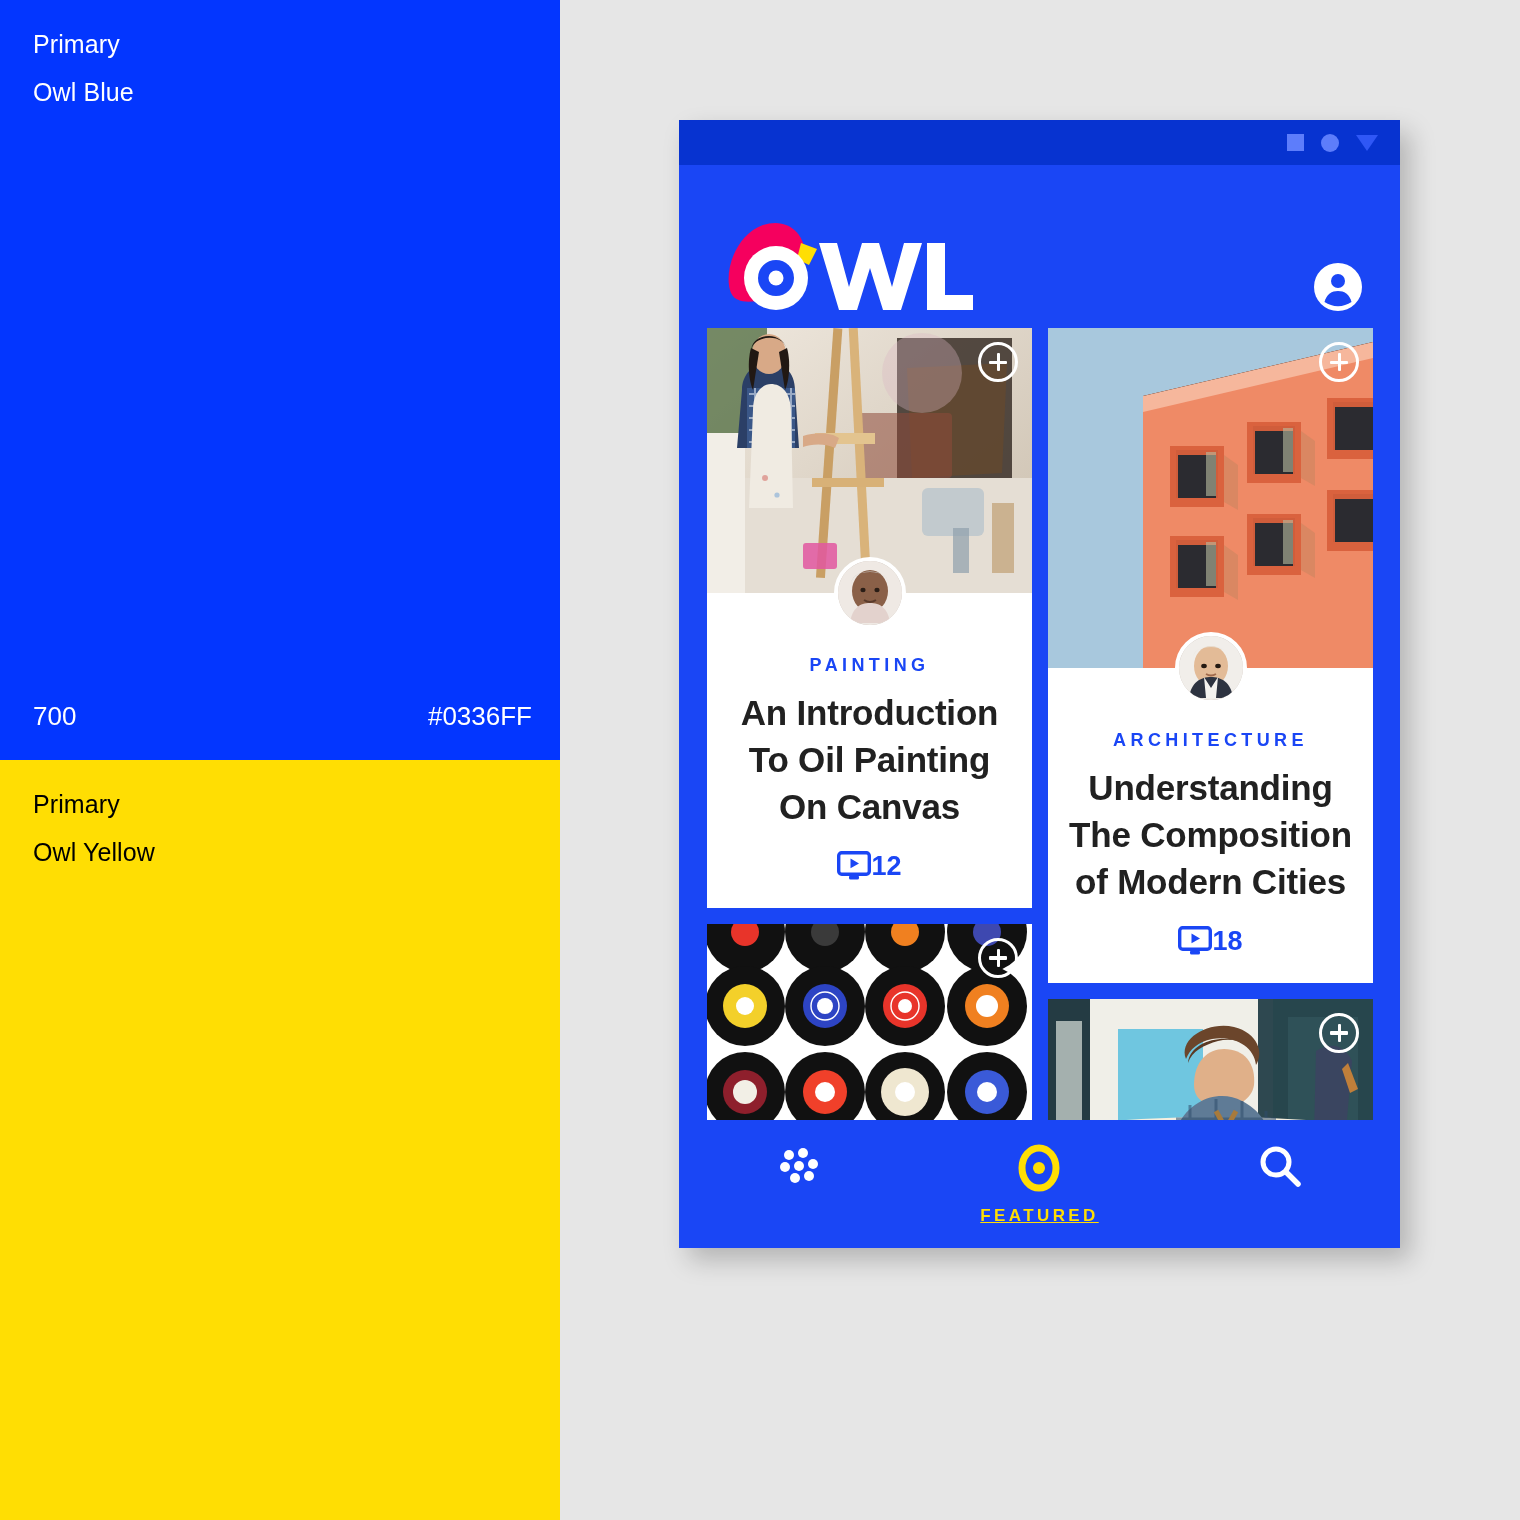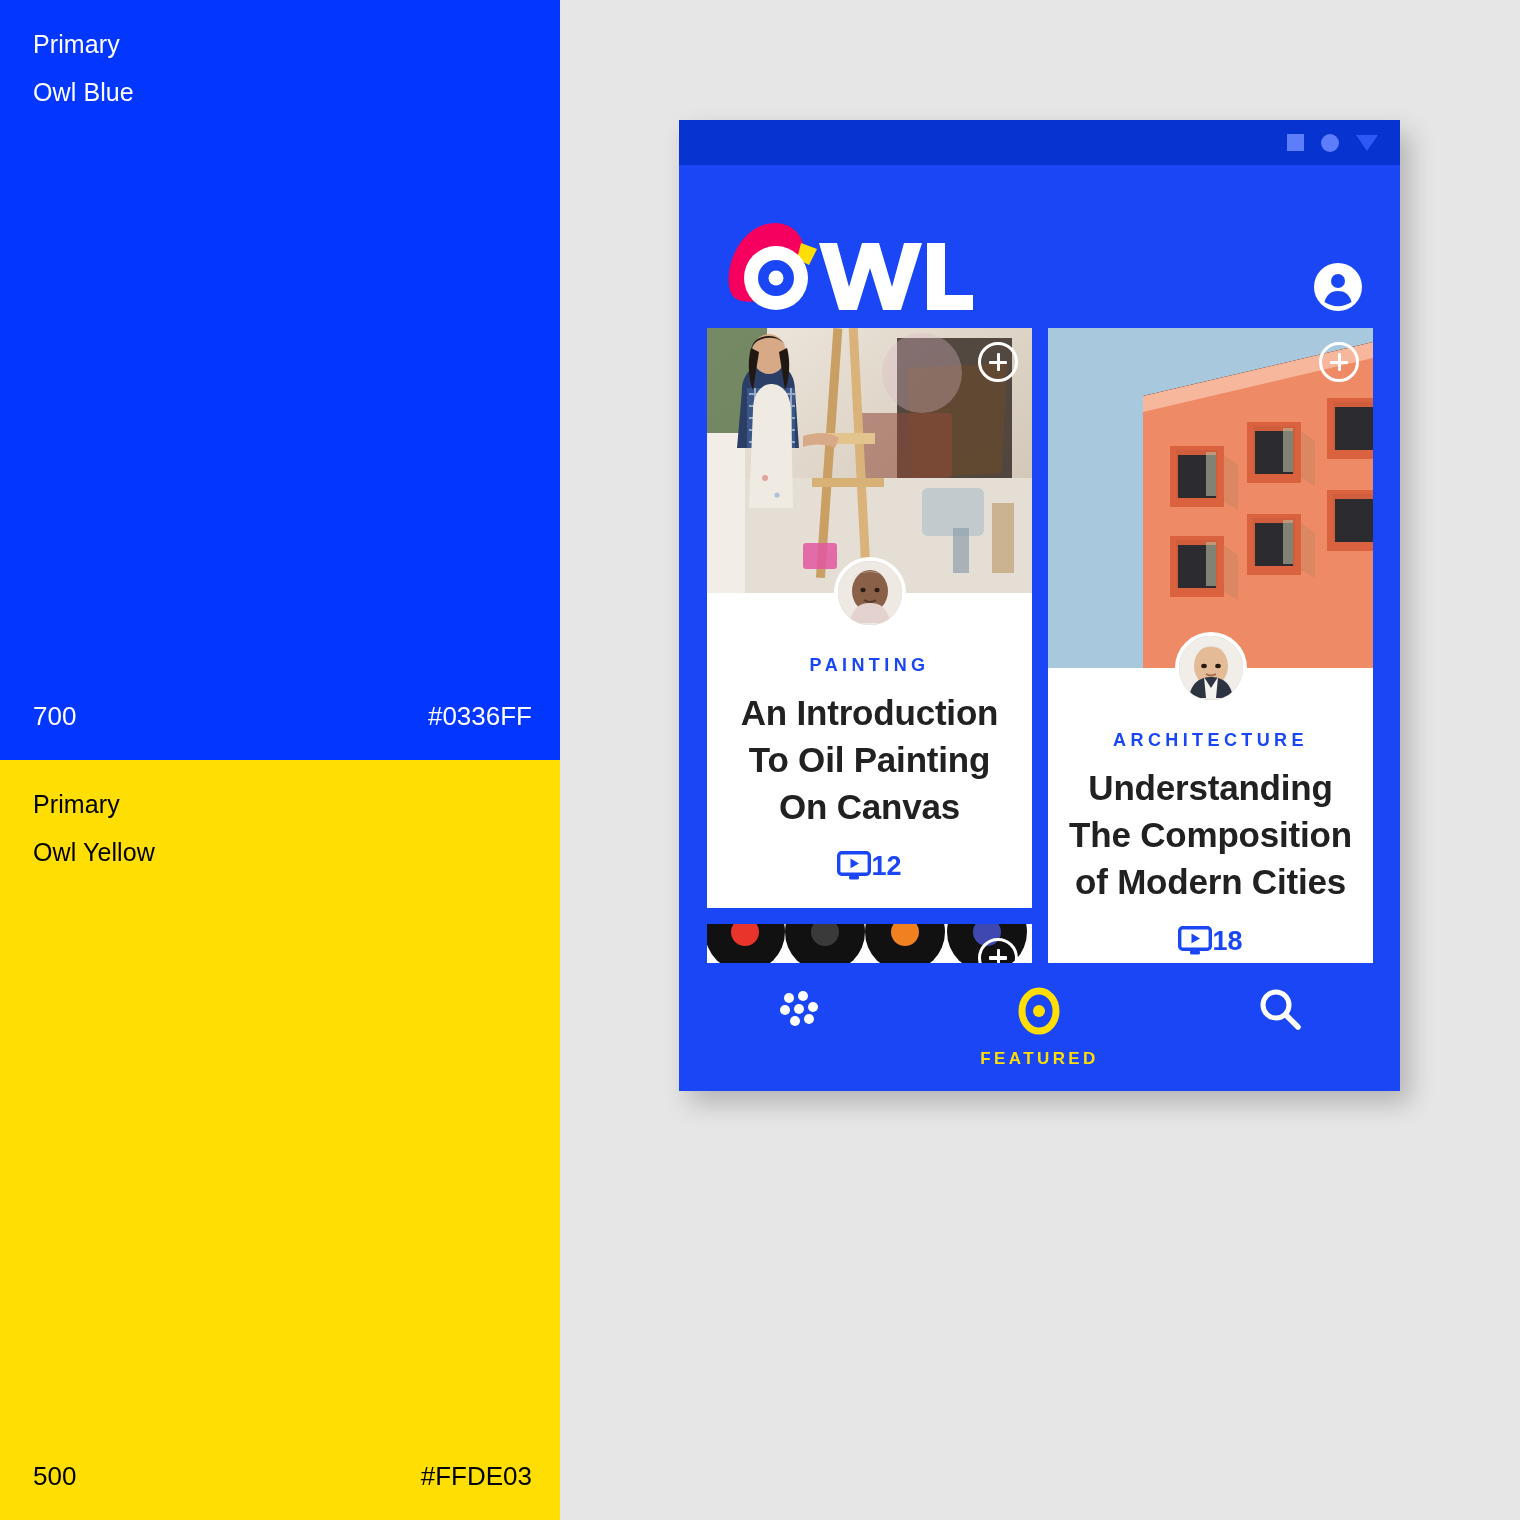--- a/index.html
+++ b/index.html
@@ -18,21 +18,21 @@
   .swatch-yellow { top: 760px; height: 760px; background: #ffde03; color: #000000; }
   .swatch-title { position: absolute; left: 33px; top: 30px; font-size: 25px; letter-spacing: .1px; }
   .swatch-sub   { position: absolute; left: 33px; top: 78px; font-size: 25px; letter-spacing: .1px; }
   .swatch-foot  { position: absolute; left: 0; right: 0; bottom: 27px; height: 32px; }
   .swatch-weight { position: absolute; left: 33px; top: 0; font-size: 26px; font-weight: 500; }
   .swatch-hex    { position: absolute; right: 28px; top: 0; font-size: 26px; font-weight: 500; }
 
   
   .phone {
     position: absolute; left: 679px; top: 120px;
-    width: 721px; height: 971px;
+    width: 721px; height: 1128px;
     background: #1a46f5;
     box-shadow: 10px 12px 24px rgba(0,0,0,.22);
     overflow: hidden;
   }
   .statusbar {
     position: relative; height: 45px; background: #0733d0;
   }
   .statusbar .icons {
     position: absolute; right: 22px; top: 0; height: 45px;
     display: flex; align-items: center; gap: 17px;
@@ -100,21 +100,21 @@
   
   .bottomnav {
     position: absolute; left: 0; bottom: 0; width: 721px; height: 128px;
     background: #1a46f5; display: flex; align-items: flex-start;
     justify-content: space-around; padding-top: 24px; z-index: 20;
   }
   .nav-item { width: 150px; text-align: center; cursor: pointer; }
   .nav-item svg { display: block; margin: 0 auto; }
   .nav-label {
     margin-top: 12px; color: #ffde03; font-size: 17px;
-    font-weight: 600; letter-spacing: 3.4px;
+    font-weight: 600; letter-spacing: 3.4px; text-decoration: underline;
   }
 </style>
 </head>
 <body>
 
 <div class="page">
 
   <div class="swatches">
 
     <div class="swatch swatch-blue">
@@ -122,24 +122,20 @@
       <div class="swatch-sub">Owl Blue</div>
       <div class="swatch-foot">
         <span class="swatch-weight">700</span>
         <span class="swatch-hex">#0336FF</span>
       </div>
     </div>
 
     <div class="swatch swatch-yellow">
       <div class="swatch-title">Primary</div>
       <div class="swatch-sub">Owl Yellow</div>
-      <div class="swatch-foot">
-        <span class="swatch-weight">500</span>
-        <span class="swatch-hex">#FFDE03</span>
-      </div>
     </div>
 
   </div>
 
   <div class="phone">
 
     <div class="statusbar">
       <div class="icons">
         <span class="sb-square"></span>
         <span class="sb-circle"></span>

